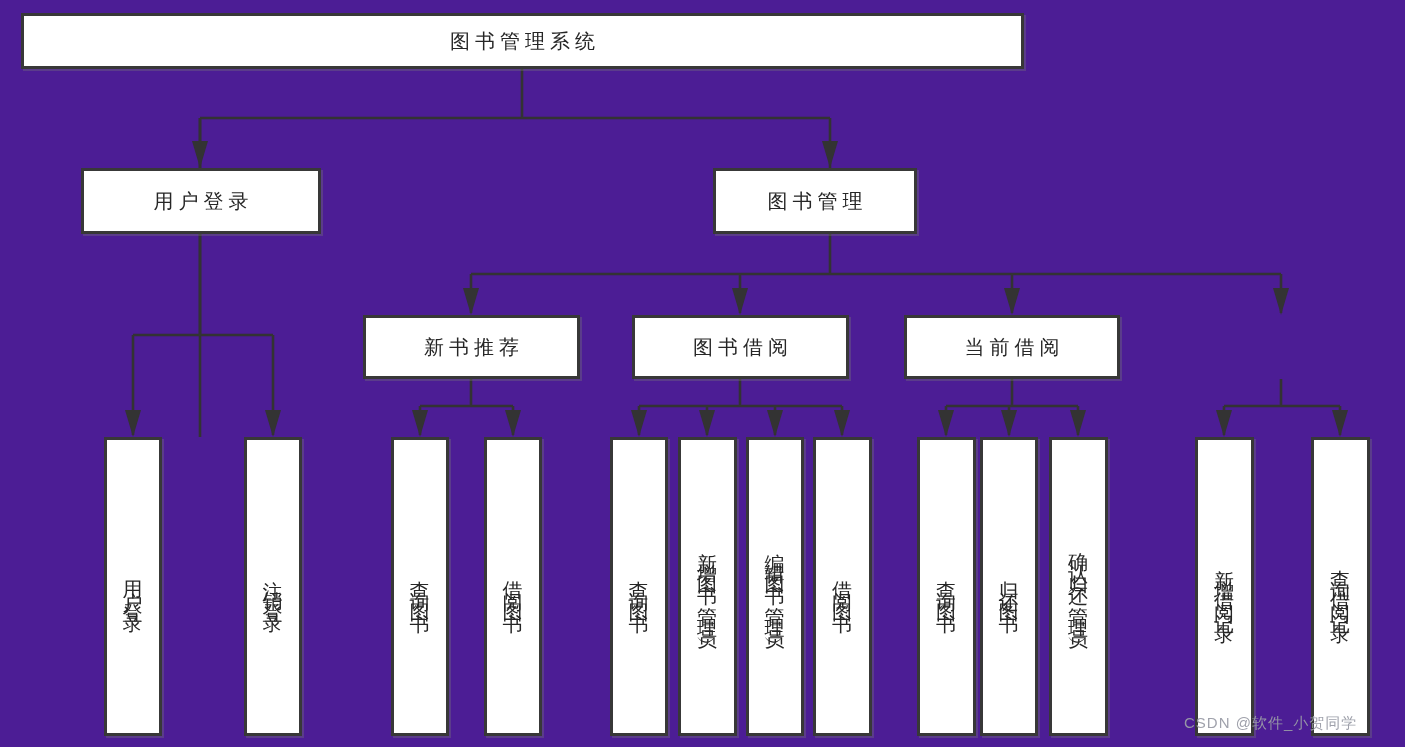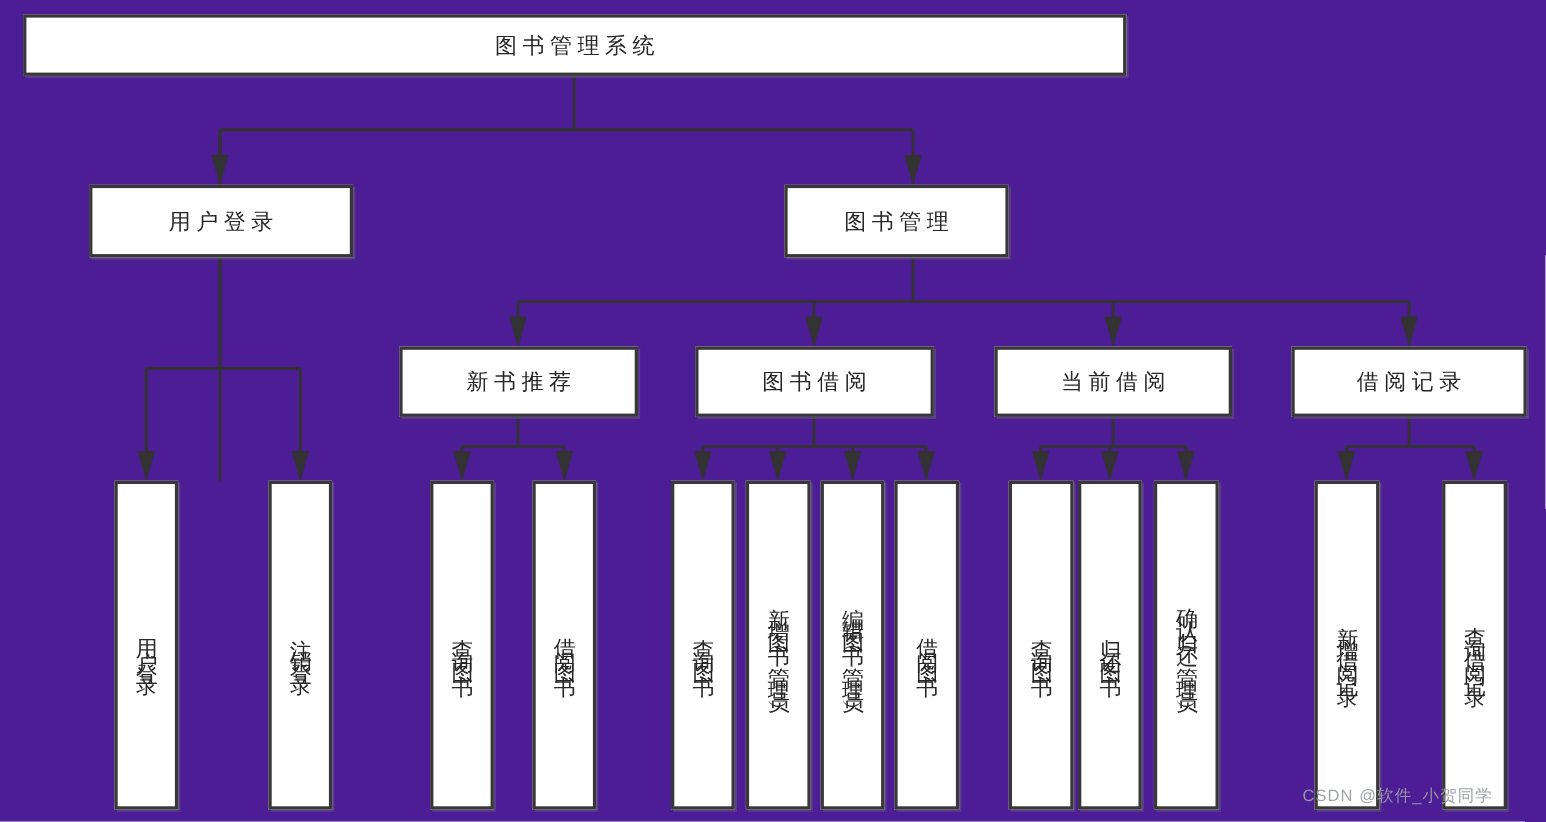--- a/index.html
+++ b/index.html
@@ -122,23 +122,20 @@
 
   <div class="box" style="left:363px; top:315px; width:217px; height:64px;">
     <span class="hlabel">新书推荐</span>
   </div>
   <div class="box" style="left:632px; top:315px; width:217px; height:64px;">
     <span class="hlabel">图书借阅</span>
   </div>
   <div class="box" style="left:904px; top:315px; width:216px; height:64px;justify-content:center;">
     <span class="hlabel">当前借阅</span>
   </div>
-  <div class="box" style="left:1174px; top:315px; width:214px; height:64px;">
-    <span class="hlabel">借阅记录</span>
-  </div>
 
   <div class="box leaf" style="left:104px; top:437px; width:58px; height:299px;">
     <span class="vlabel">用户登录</span>
   </div>
   <div class="box leaf" style="left:244px; top:437px; width:58px; height:299px;">
     <span class="vlabel">注销登录</span>
   </div>
 
   <div class="box leaf" style="left:391px; top:437px; width:58px; height:299px;">
     <span class="vlabel">查询图书</span>

